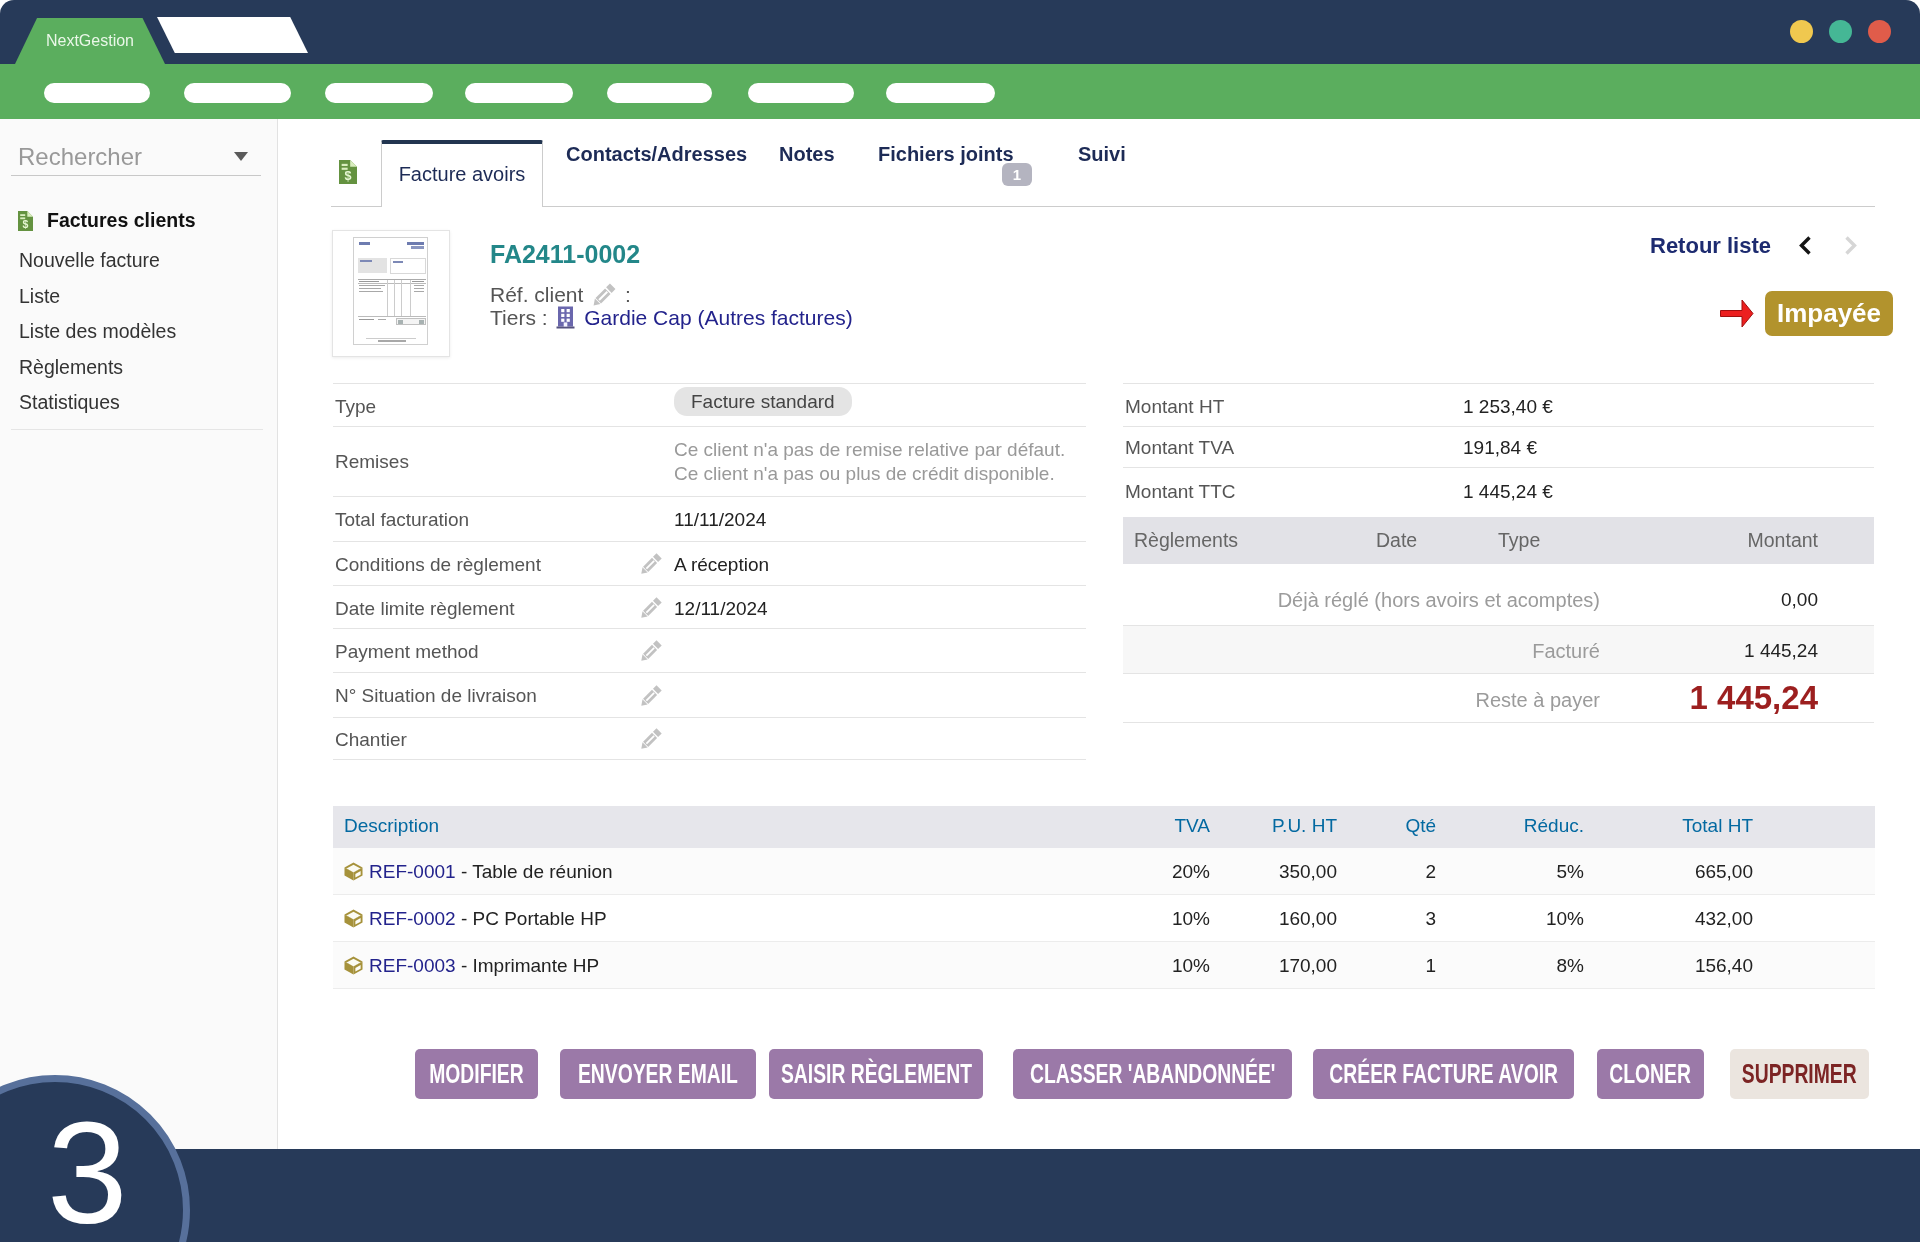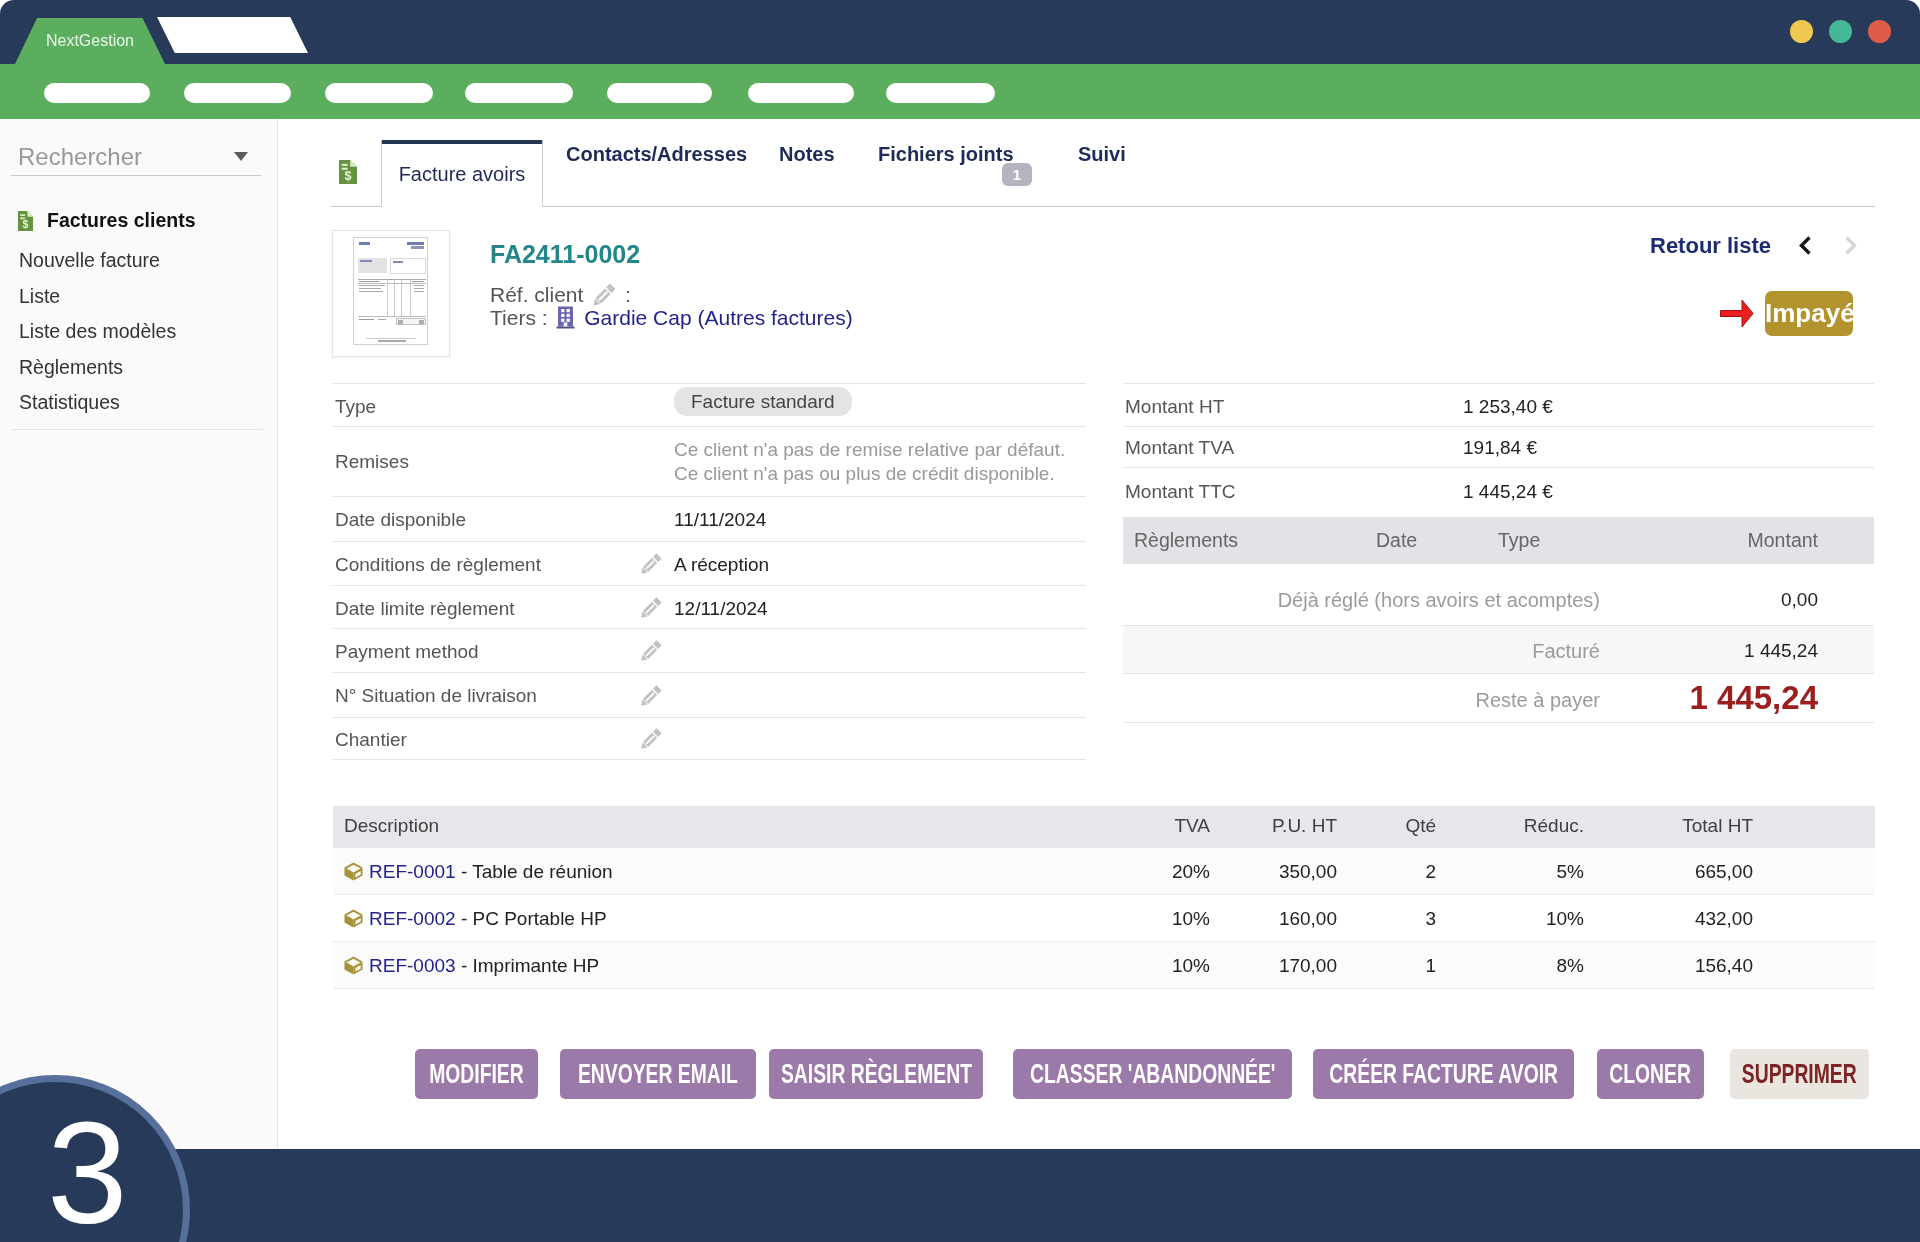--- a/index.html
+++ b/index.html
@@ -36,21 +36,21 @@
 .tab-active span { display:block; text-align:center; margin-top:19px; font-size:20px; color:#1d2b56; }
 .tab-label { position:absolute; top:143px; font-size:20px; color:#1d2b56;font-weight:bold; }
 .badge1 { position:absolute; left:1002px; top:163px; width:30px; height:23px; background:#b4b4c0; border-radius:6px; color:#fff; font-size:15px; font-weight:bold; text-align:center; line-height:23px; }
 
 
 .thumb { position:absolute; left:332px; top:230px; width:118px; height:127px; background:#fff; border:1px solid #e4e4e4; box-shadow:0 1px 3px rgba(0,0,0,0.08); }
 .ref-title { position:absolute; left:490px; top:240px; font-size:25px; font-weight:bold; color:#238789; }
 .banner-line { position:absolute; font-size:21px; color:#555; }
 .navy { color:#23238c; }
 .retour { position:absolute; left:1650px; top:233px; font-size:22px; font-weight:bold; color:#1d2b70; }
-.badge-impayee { position:absolute; left:1765px; top:291px; width:88px; height:45px; background:#b2932d; border-radius:7px; color:#fff; font-size:26px; font-weight:bold; text-align:center; line-height:45px; }
+.badge-impayee { position:absolute; left:1765px; top:291px; width:128px; height:45px; background:#b2932d; border-radius:7px; color:#fff; font-size:26px; font-weight:bold; text-align:center; line-height:45px; }
 
 
 .ltab { position:absolute; left:333px; top:383px; width:753px; }
 .lrow { position:relative; border-bottom:1px solid #e4e4e4; }
 .lrow .lab { position:absolute; left:2px; font-size:19px; color:#555; }
 .lrow .val { position:absolute; left:341px; font-size:19px; color:#222; }
 .pillval { background:#e4e4e4; border-radius:13px; padding:4px 17px; color:#444; }
 .pencil { position:absolute; left:304px; }
 
 .rtab { position:absolute; left:1123px; top:383px; width:751px; }
@@ -60,21 +60,21 @@
 
 .reghead { position:absolute; left:1123px; top:517px; width:751px; height:47px; background:#e2e2e7; }
 .reghead span { position:absolute; top:12px; font-size:19.5px; color:#666; }
 .payrow { position:absolute; left:1123px; width:751px;margin-top:8px; }
 .payrow .lab { position:absolute; right:274px; font-size:20px; color:#9b9b9b; }
 .payrow .amt { position:absolute; right:56px; font-size:19px; color:#222; }
 
 
 .lines { position:absolute; left:333px; top:806px; width:1542px; }
 .lines-head { position:relative; height:42px; background:#e6e6eb; }
-.lines-head span { position:absolute; top:9px; font-size:19px; color:#404040; }
+.lines-head span { position:absolute; top:9px; font-size:19px; color:#0369a1; }
 .line-row { position:relative; height:47px; border-bottom:1px solid #ececec; font-size:19px; }
 .line-row span.num { position:absolute; top:13px; color:#222; }
 .rr { text-align:right; }
 .pkg { position:absolute; left:11px; top:14px; }
 
 
 .btn { position:absolute; top:1049px; height:50px; background:#9b79a8; border-radius:5px; color:#fff; font-weight:bold; font-size:28px; display:flex; align-items:center; justify-content:center; }
 .btn span { display:inline-block; transform:scaleX(0.69); transform-origin:center; white-space:nowrap; }
 .btn-del { background:#ebe5df; color:#7c2424; }
 
@@ -217,21 +217,21 @@
   <div class="ltab">
     <div class="lrow" style="height:44px; border-top:1px solid #e4e4e4;">
       <span class="lab" style="top:12px;">Type</span>
       <span class="val" style="top:7px;"><span class="pillval">Facture standard</span></span>
     </div>
     <div class="lrow" style="height:70px;">
       <span class="lab" style="top:24px;">Remises</span>
       <span class="val" style="top:11px; color:#999; line-height:24px;">Ce client n'a pas de remise relative par défaut.<br>Ce client n'a pas ou plus de crédit disponible.</span>
     </div>
     <div class="lrow" style="height:45px;">
-      <span class="lab" style="top:12px;">Date disponible</span>
+      <span class="lab" style="top:12px;">Total facturation</span>
       <span class="val" style="top:12px;">11/11/2024</span>
     </div>
     <div class="lrow" style="height:44px;">
       <span class="lab" style="top:12px;">Conditions de règlement</span>
       <svg class="pencil" style="top:8px;" width="28" height="28" viewBox="0 0 20 20">
           <g transform="rotate(-45 10 10)" fill="#c2c2c2">
             <polygon points="0.2,10 4,7.4 4,12.6"></polygon>
             <rect x="4.6" y="7.4" width="9" height="5.2"></rect>
             <rect x="5.3" y="9.4" width="7.8" height="1.3" fill="#fff"></rect>
             <rect x="14.6" y="7.4" width="3.6" height="5.2"></rect>

